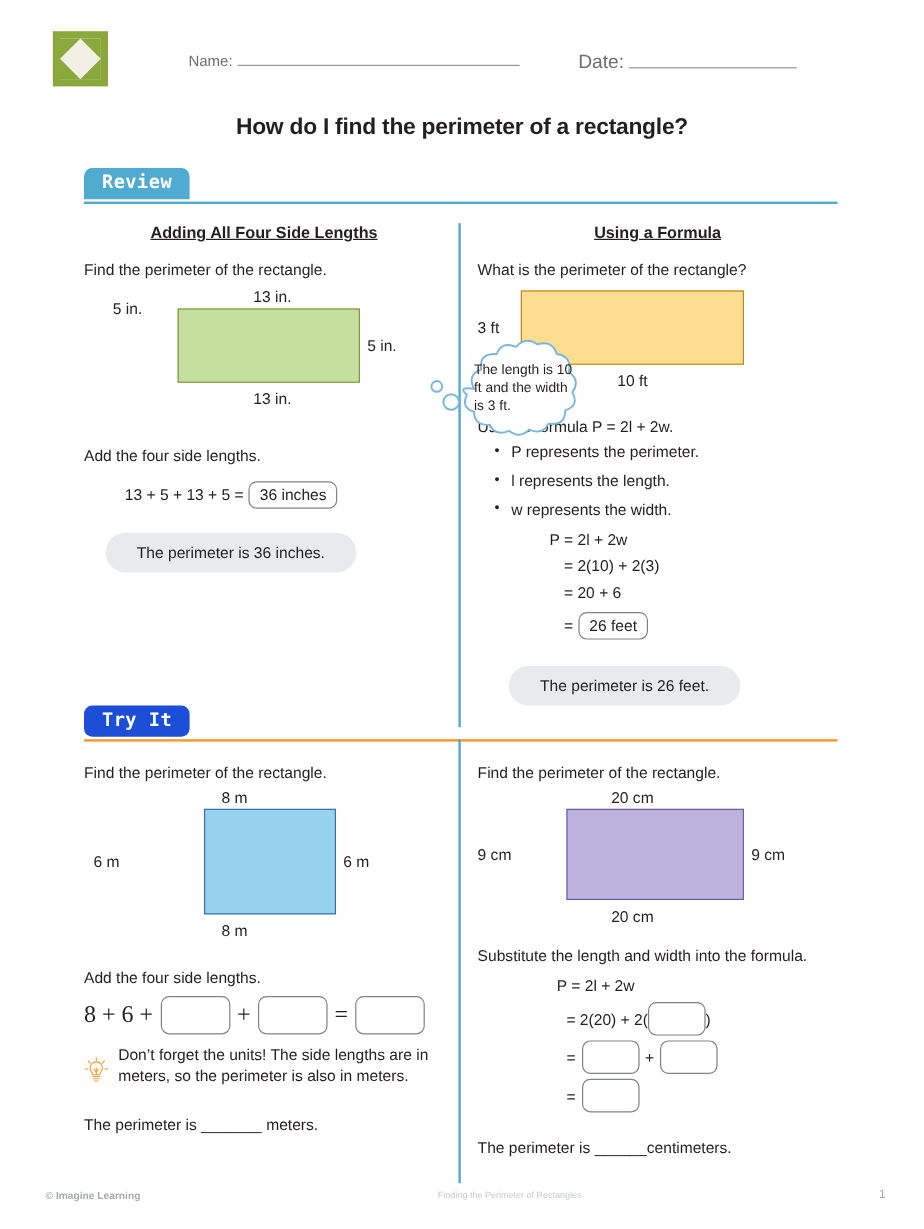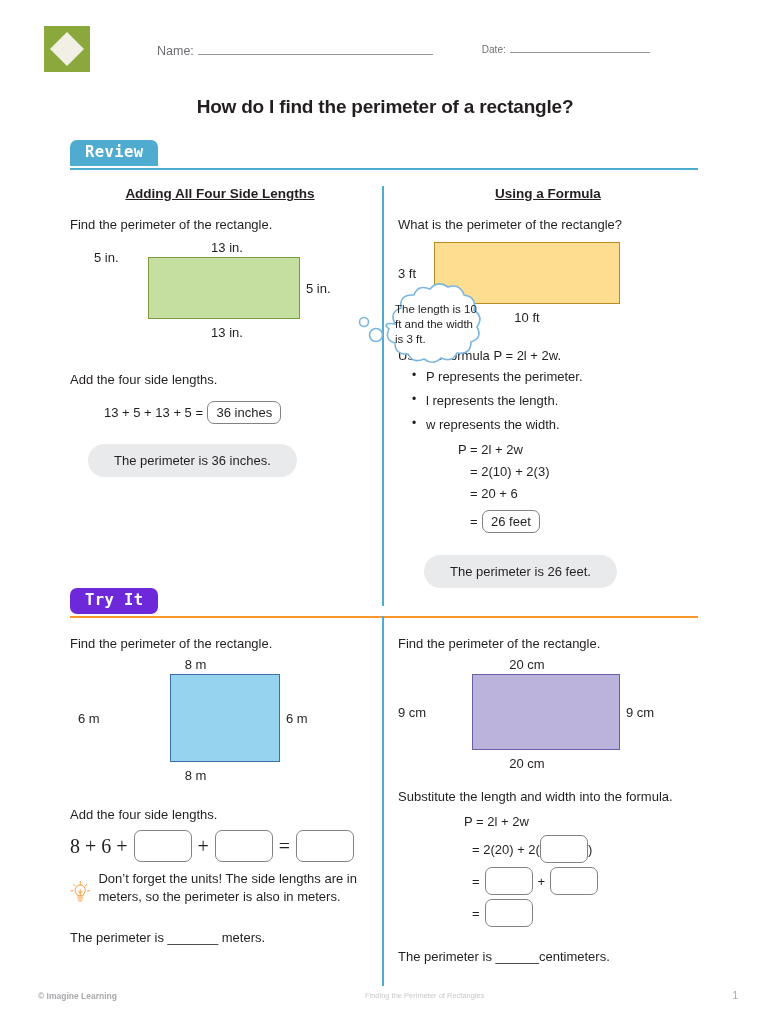--- a/index.html
+++ b/index.html
@@ -64,21 +64,21 @@
     margin-left: 48px;
     margin-top: 18px;
     font-size: 12.5px;
     color: #6d6e71;
   }
   .date-block {
     display: flex;
     align-items: baseline;
     margin-left: 30px;
     margin-top: 18px;
-    font-size: 10px;
+    font-size: 16px;
     color: #6d6e71;
   }
   .rule-long {
     display: inline-block;
     width: 235px;
     border-bottom: 1px solid #939598;
     margin-left: 4px;
     height: 1px;
   }
   .rule-short {
@@ -115,21 +115,21 @@
     top: 0;
     padding: 3px 15px 5px 15px;
     border-radius: 7px 7px 0 0;
     color: #ffffff;
     font-size: 15.5px;
     font-family: "DejaVu Sans Mono", monospace;
     font-weight: bold;
     letter-spacing: 0.4px;
   }
   .tab.review { background: #4fabcf; }
-  .tab.tryit  { background: #6d28d9; border-radius: 7px; }
+  .tab.tryit  { background: #1d4ed8; border-radius: 7px; }
   .tab-line {
     position: absolute;
     left: 0;
     bottom: 0;
     width: 628px;
     height: 2px;
   }
   .tab-line.review { background: #4fabcf; }
   .tab-line.tryit  { background: #f8982c; }
 

